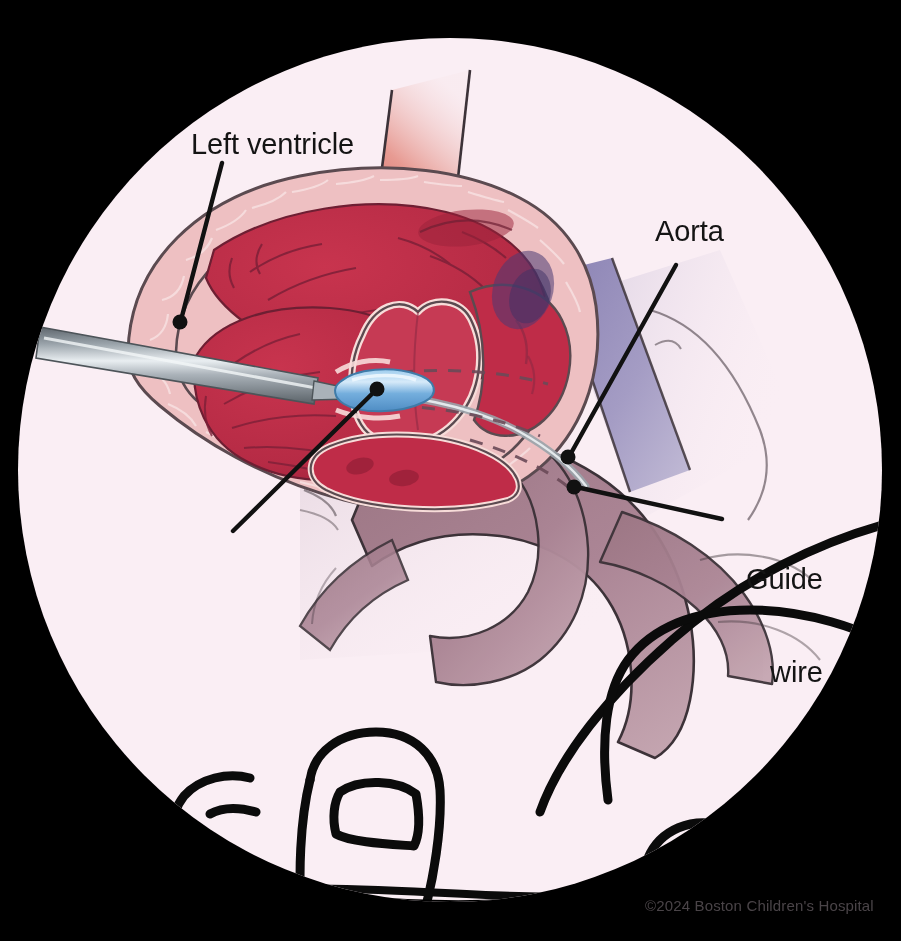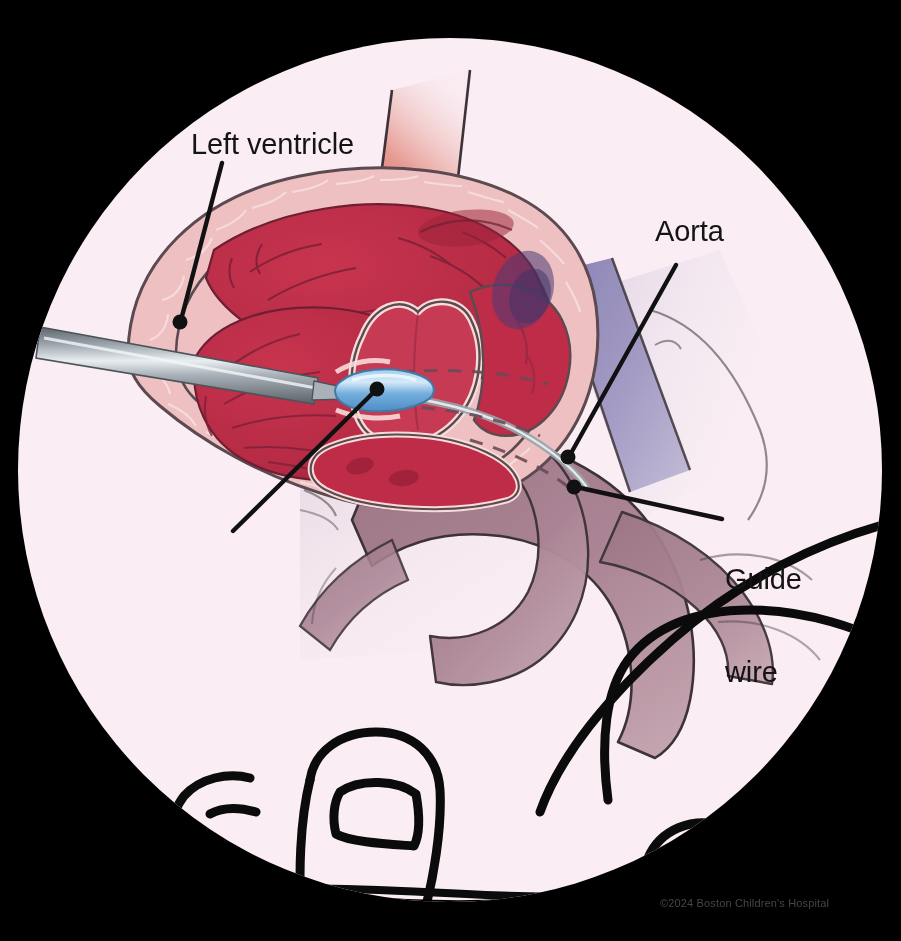--- a/index.html
+++ b/index.html
@@ -18,24 +18,24 @@
     font-family:"Liberation Sans", sans-serif;
     font-size:29px;
     line-height:1.06;
     letter-spacing:-0.1px;
     white-space:pre;
     user-select:none;
   }
   #lbl-left-ventricle { left:191px; top:129px; }
   #lbl-aorta { left:655px; top:216px; }
   #lbl-balloon { left:70px; top:530px; text-align:center; width:216px; }
-  #lbl-guide-wire { left:725px; top:503px; }
+  #lbl-guide-wire { left:746px; top:503px;text-align:right; }
   #credit {
-    position:absolute; left:660px; top:897px;
-    color:#4a4448; font-size:11px;
+    position:absolute; left:645px; top:897px;
+    color:#4a4448; font-size:15px;
     font-family:"Liberation Sans", sans-serif;
     letter-spacing:0.15px; white-space:pre;
   }
 </style>
 </head>
 <body>
 
 <div id="stage">
 
   <svg class="layer" viewBox="0 0 901 941">

